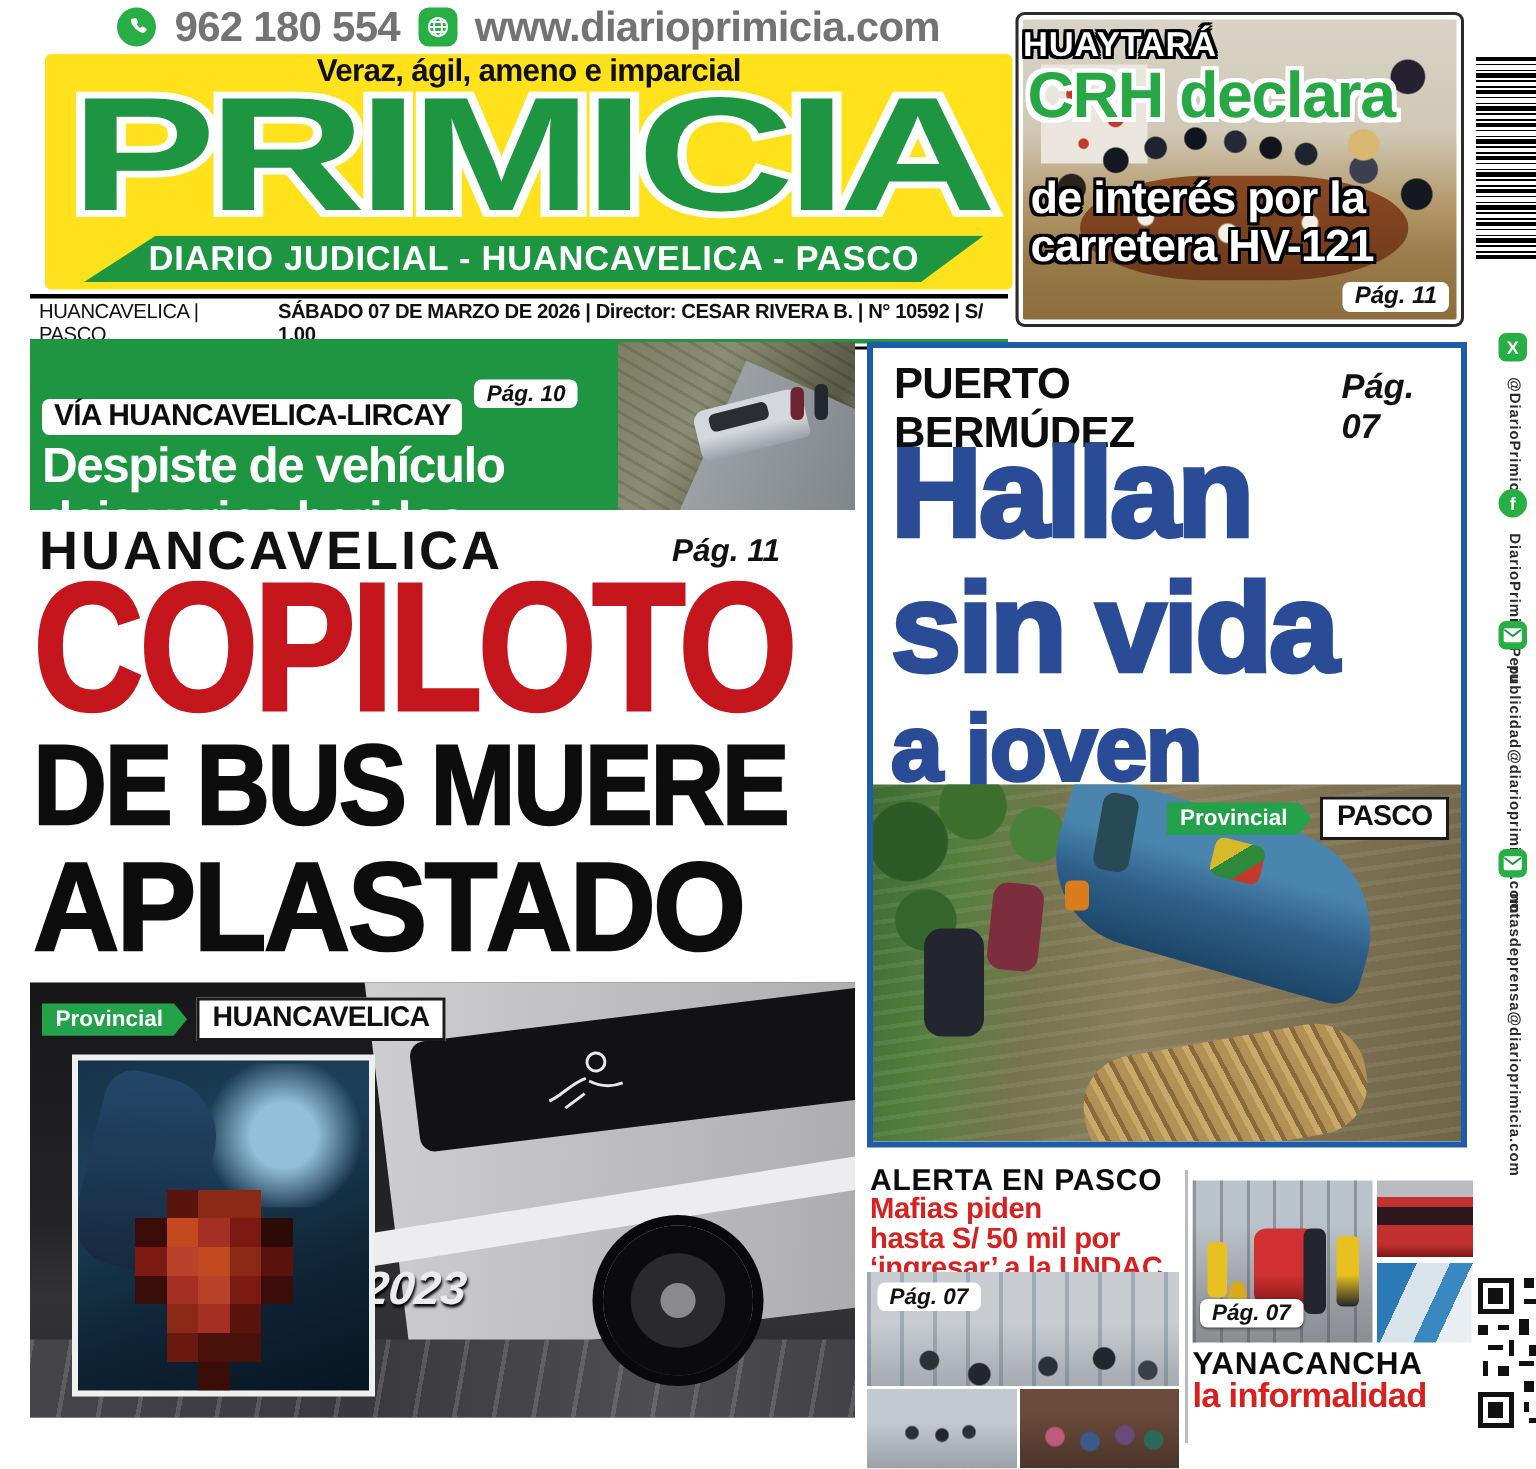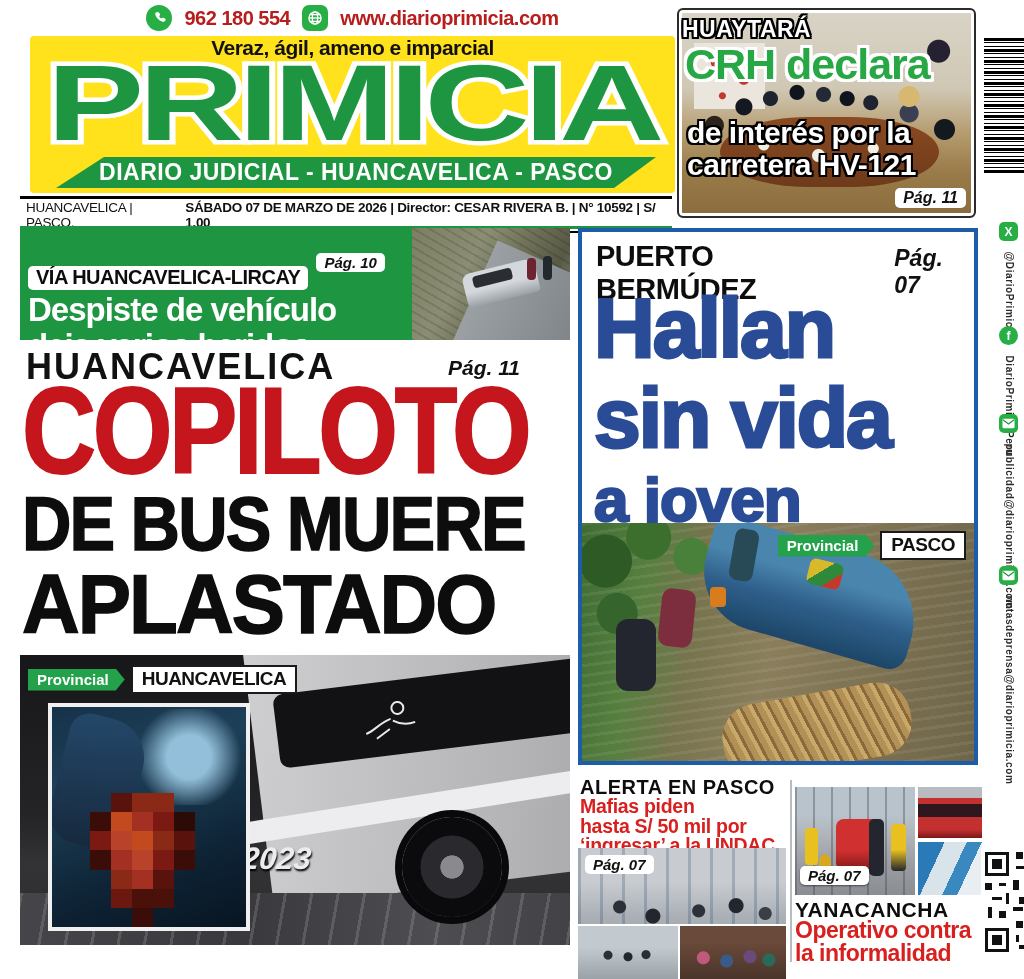--- a/index.html
+++ b/index.html
@@ -3,21 +3,21 @@
 <meta charset="utf-8">
 <style>
   * { margin:0; padding:0; box-sizing:border-box; }
   html,body { background:#fff; }
   body { width:1024px; height:979px; font-family:"Liberation Sans","DejaVu Sans",sans-serif; }
   .page { position:relative; width:1024px; height:979px; background:#fff; overflow:hidden; }
 
   
   .top-header { position:absolute; left:30px; top:2px; width:645px; height:32px;
     display:flex; align-items:center; justify-content:center; gap:12px; }
-  .top-header .txt { font-weight:bold; font-size:20px; color:#b91c1c; letter-spacing:-0.5px; }
+  .top-header .txt { font-weight:bold; font-size:28px; color:#737373; letter-spacing:-0.5px; }
   .round-ico { width:26px; height:26px; border-radius:50%; background:#27AE45;
     display:flex; align-items:center; justify-content:center; flex:0 0 auto; }
   .sq-ico { width:26px; height:26px; border-radius:7px; background:#27AE45;
     display:flex; align-items:center; justify-content:center; flex:0 0 auto; }
 
   
   .masthead { position:absolute; left:30px; top:36px; width:645px; height:157px;
     background:#FFE11C; border-radius:4px; text-align:center; }
   .resolutions { padding-top:4px; font-size:9.5px; font-weight:bold; color:#161616; letter-spacing:0; }
   .tagline { margin-top:0px; font-size:21px; font-weight:bold; color:#111; letter-spacing:-0.5px; }
@@ -416,21 +416,20 @@
       <div class="ya-vest2"></div>
       <div class="ya-fig"></div>
       <div class="ya-boll"></div>
     </div>
     <div class="ya-top"></div>
     <div class="ya-bot"></div>
     <span class="pag-box ya-pag">Pág. 07</span>
   </div>
   <div class="ya-kicker">YANACANCHA</div>
   <div class="ya-red">
-    <div>Operativo contra</div>
     <div>la informalidad</div>
   </div>
 
   <div class="qr">
     <svg width="100" height="100" viewBox="0 0 29 29" shape-rendering="crispEdges">
       <rect x="0" y="0" width="29" height="29" fill="#fff"></rect>
       <g fill="#111">
         <rect x="0" y="0" width="7" height="7"></rect>
           <rect x="22" y="0" width="7" height="7"></rect>
           <rect x="0" y="22" width="7" height="7"></rect>

